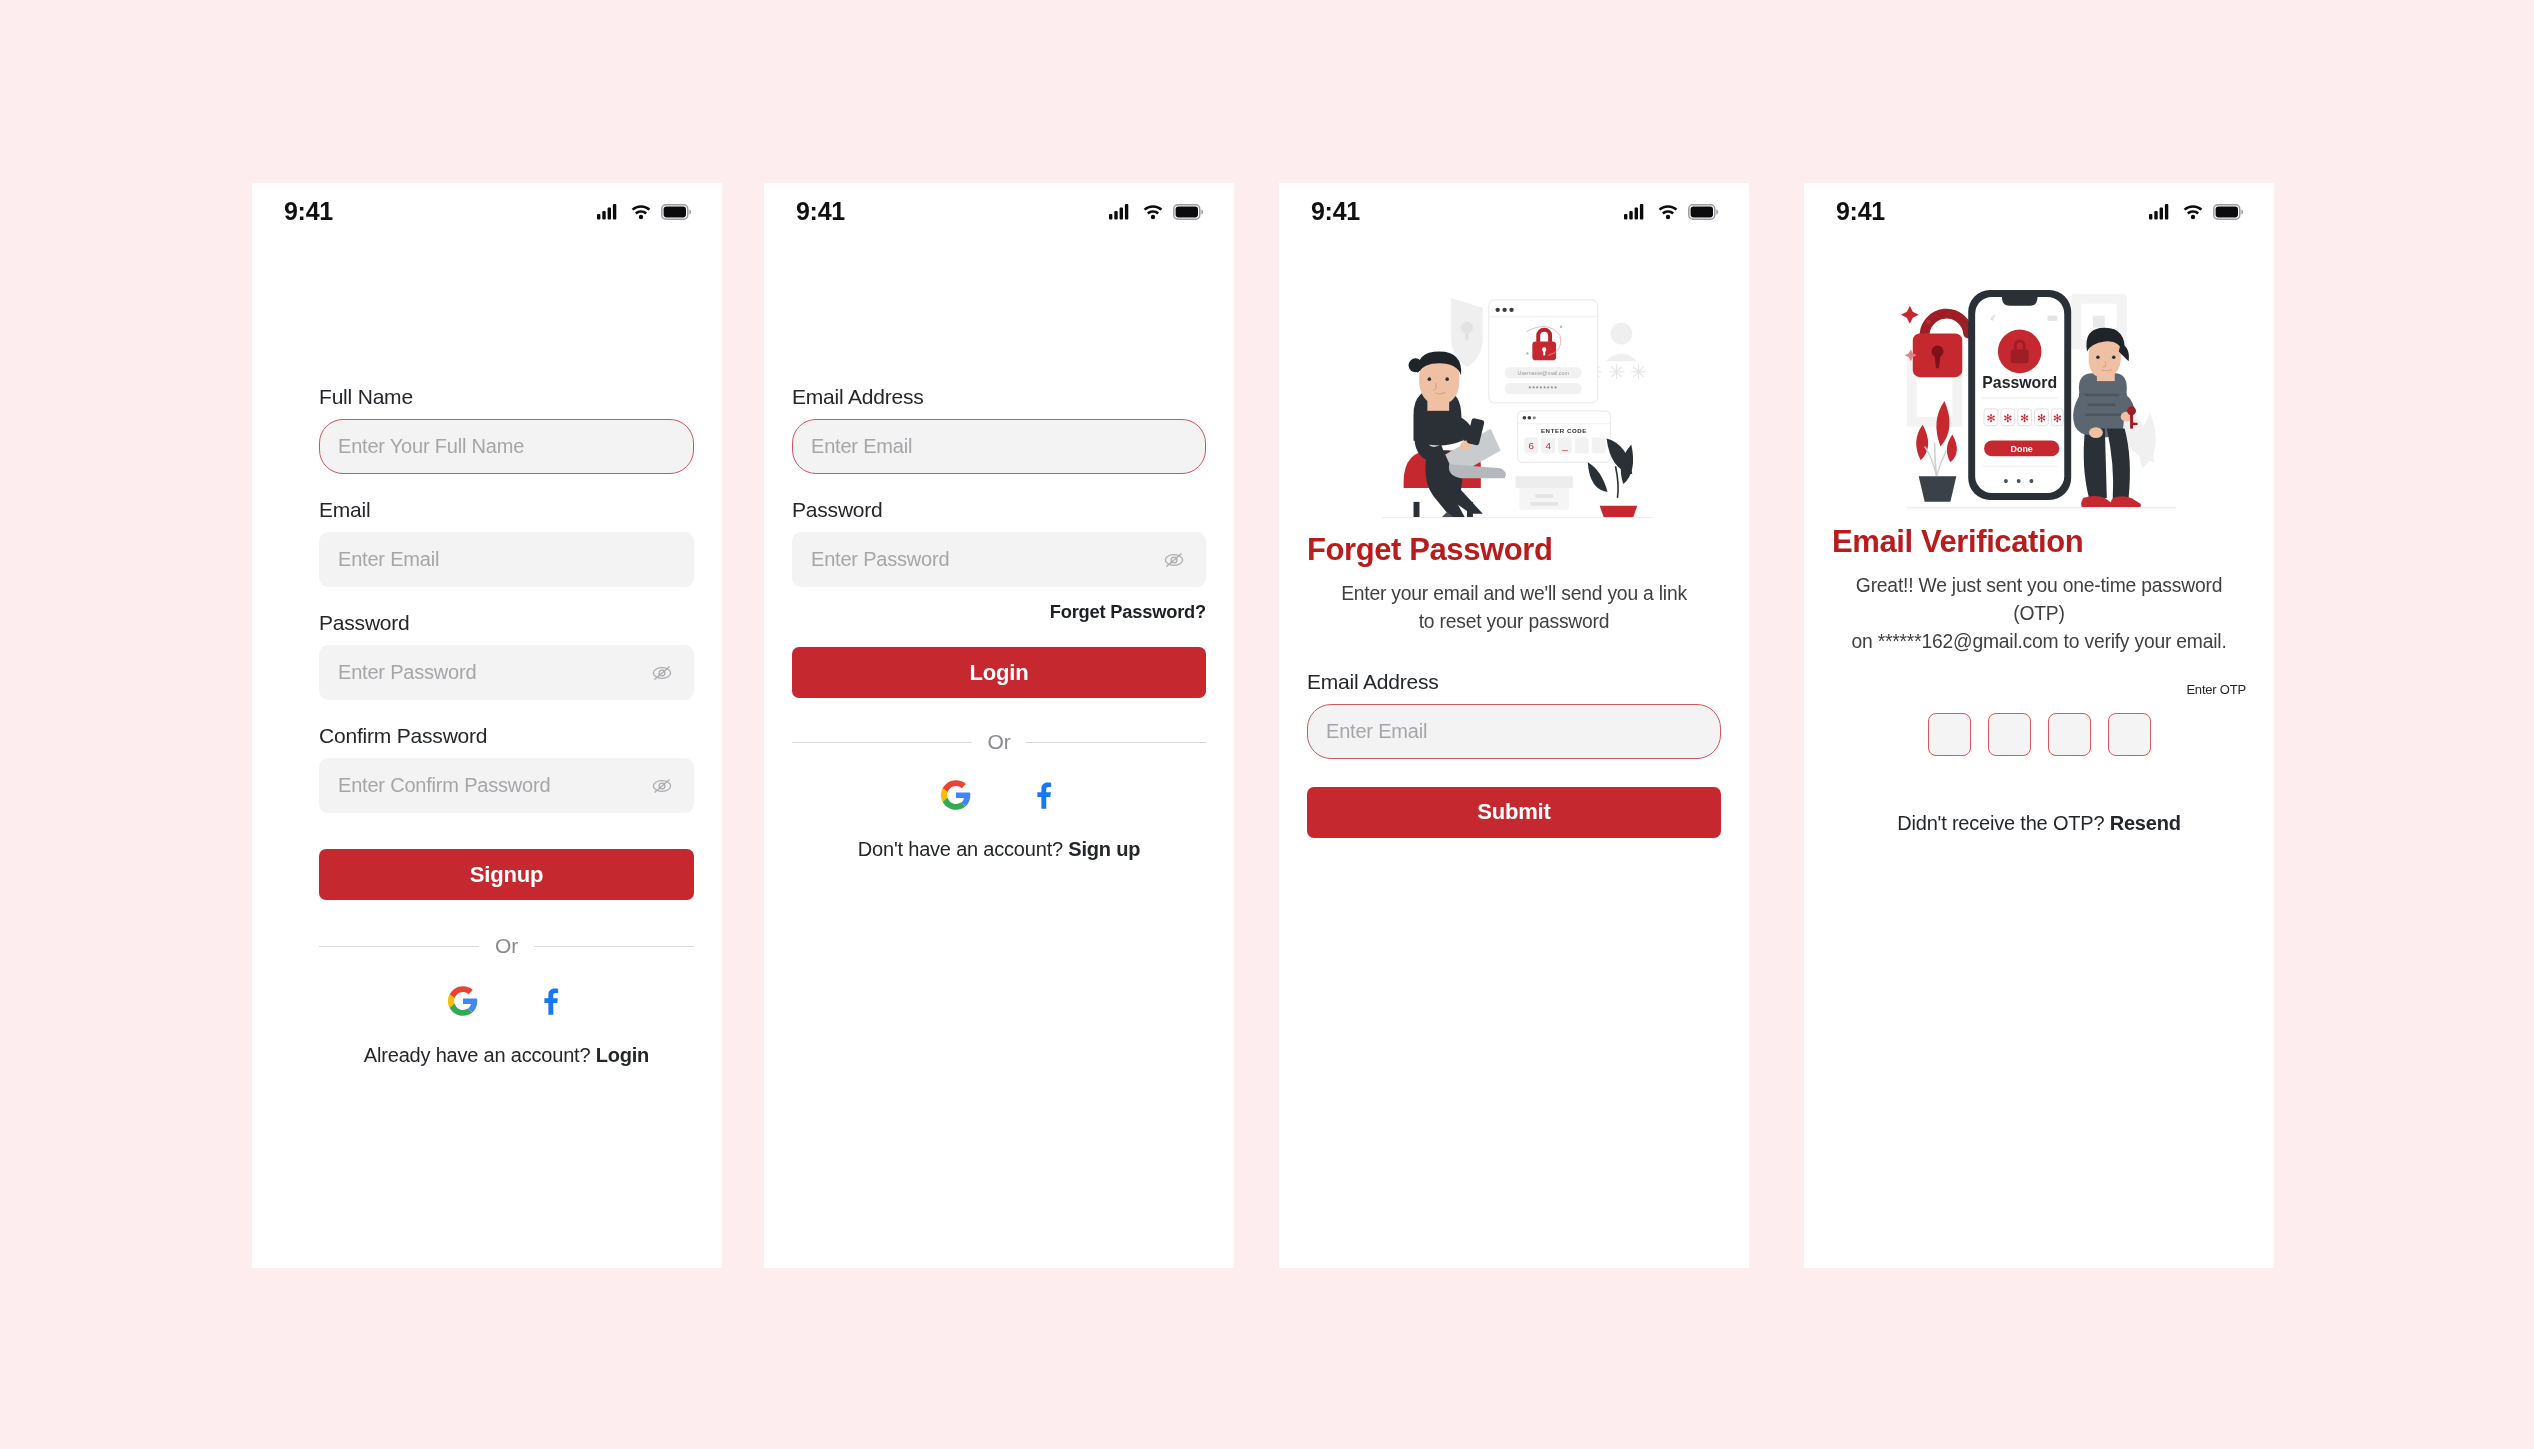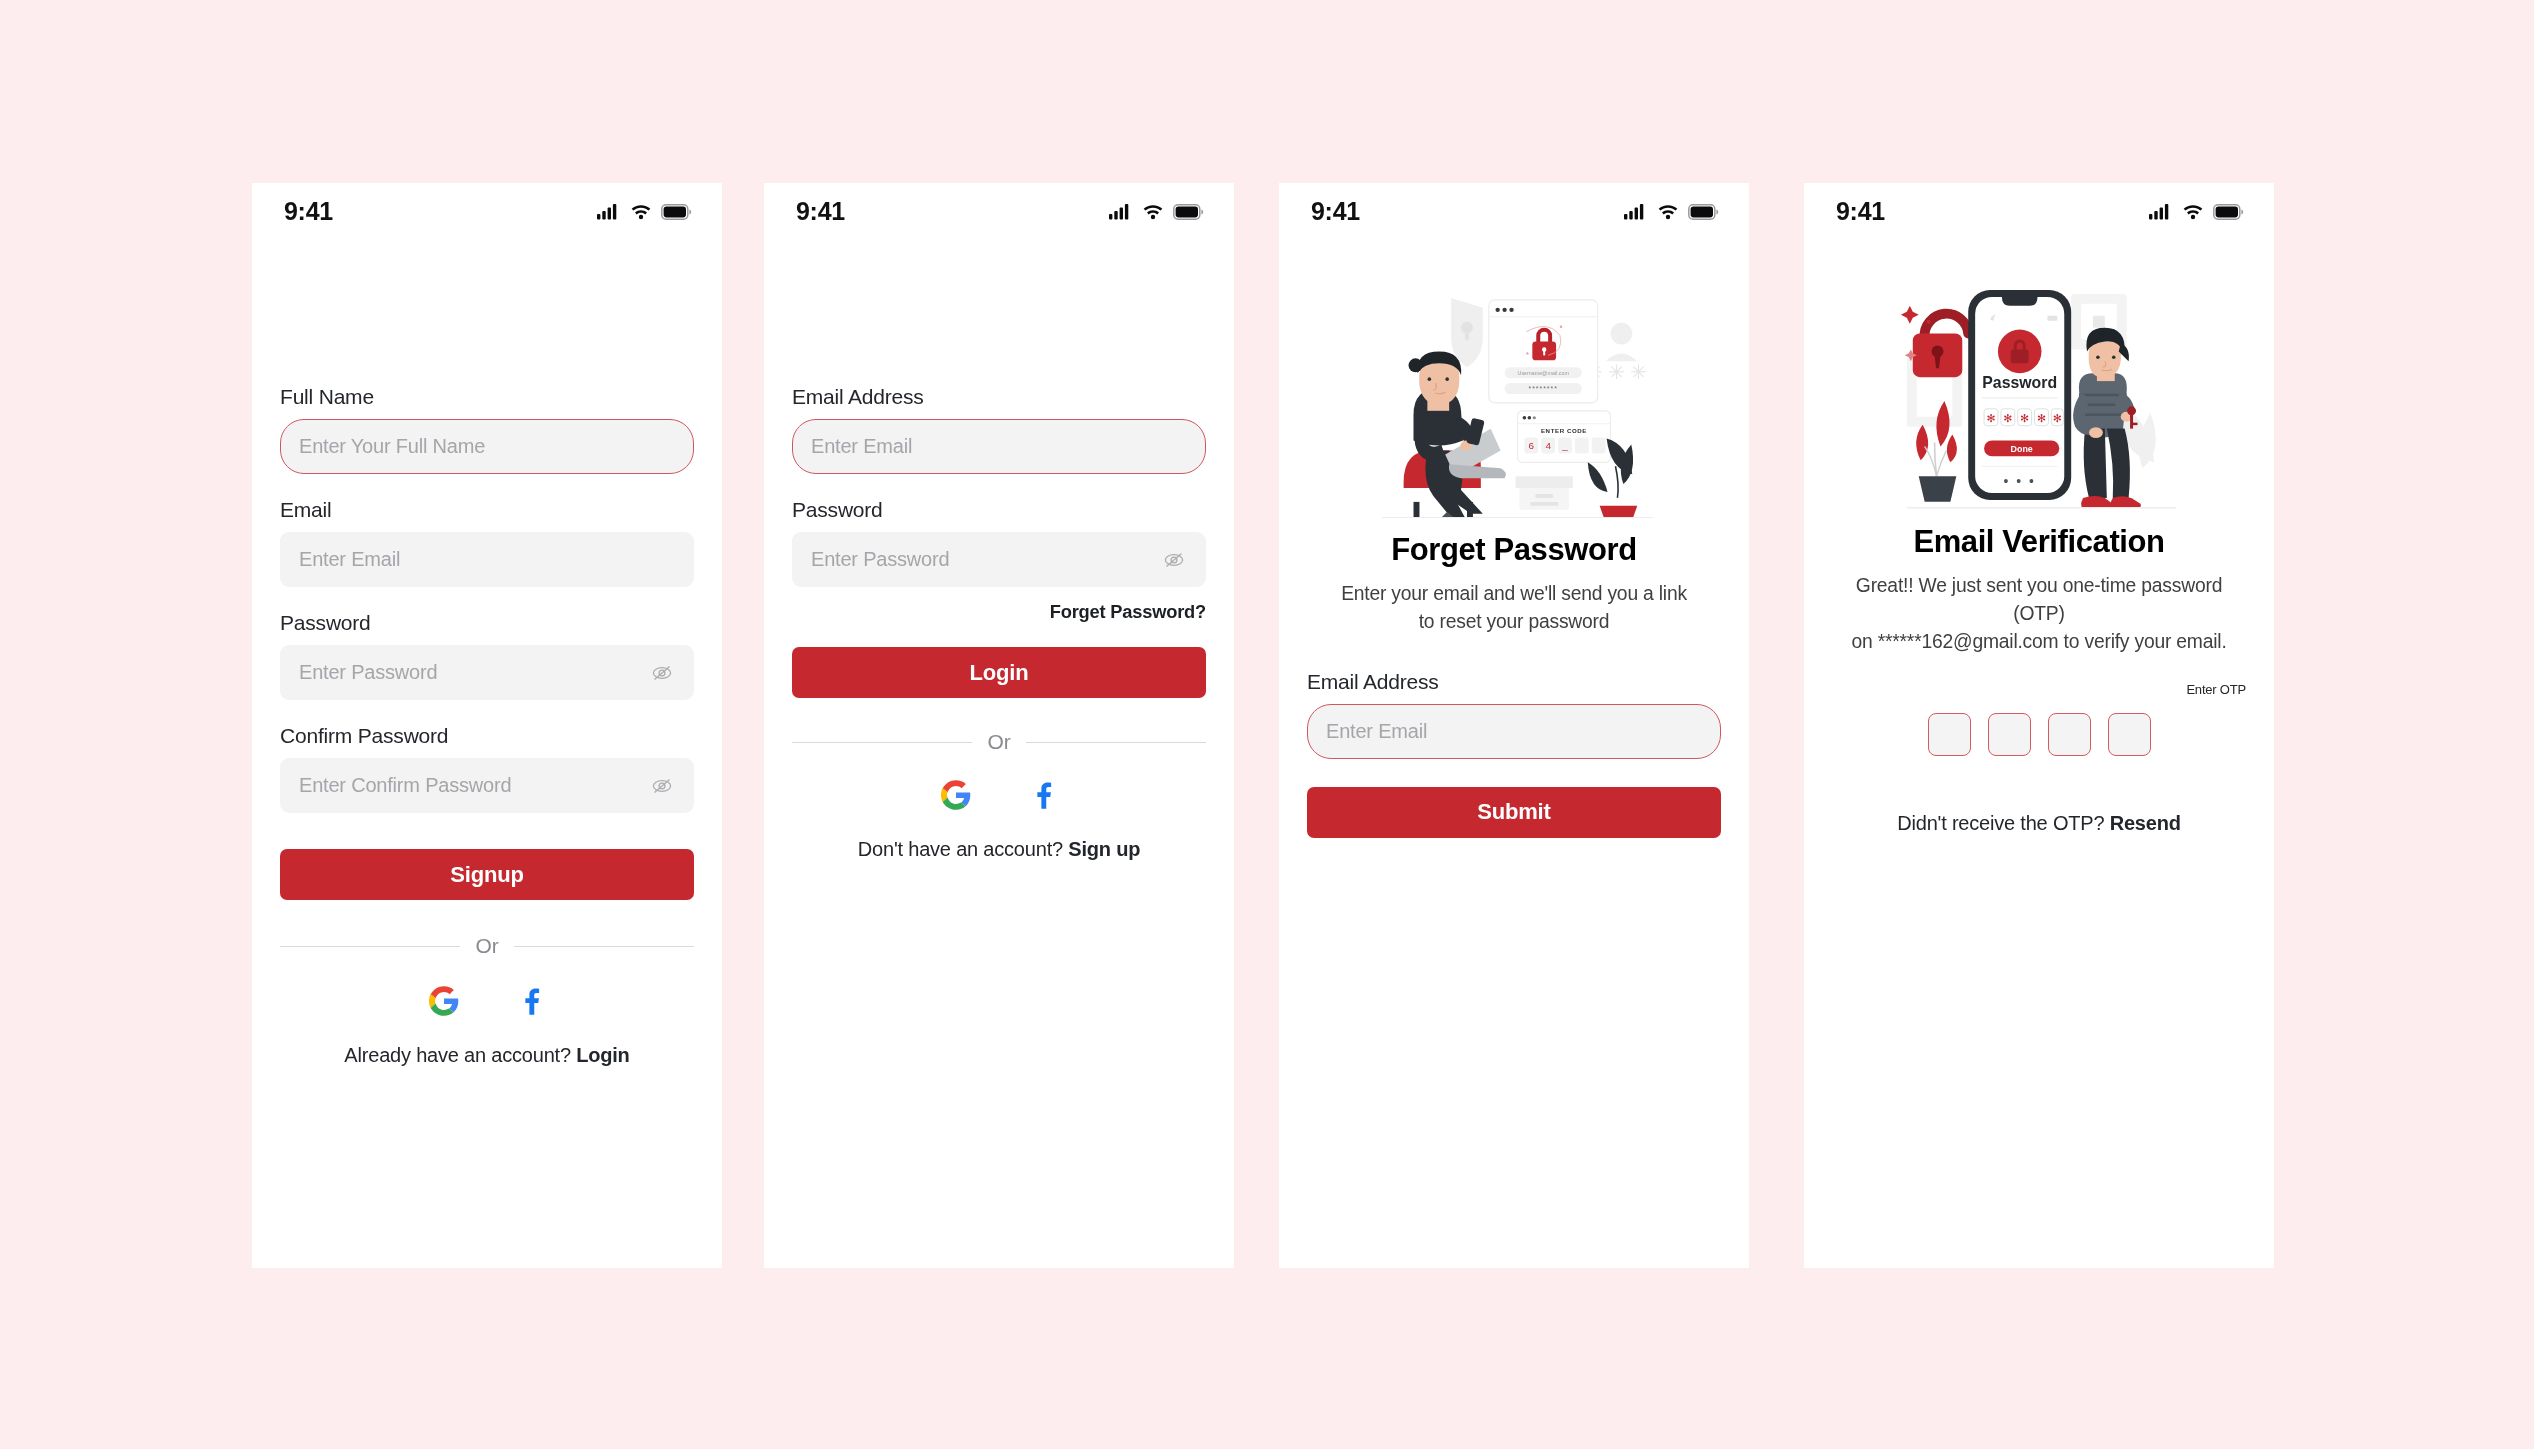--- a/index.html
+++ b/index.html
@@ -136,24 +136,24 @@
 
   
   .illo-wrap {
     width: 100%;
     display: flex;
     justify-content: center;
     align-items: flex-end;
   }
 
   .title-big {
-    text-align: center;
+    text-align: left;
     font-size: 31px;
     font-weight: bold;
-    color: #000000;
+    color: #b91c1c;
     letter-spacing: -0.4px;
   }
   .subtitle {
     text-align: center;
     font-size: 19.3px;
     color: #404040;
     line-height: 1.45;
     letter-spacing: -0.2px;
   }
 
@@ -203,21 +203,21 @@
         <span>
           <svg width="31" height="16" viewBox="0 0 31 16">
               <rect x="0.8" y="0.8" width="26" height="14.4" rx="4.2" fill="none" stroke="#9A9AA0" stroke-width="1.5"></rect>
               <rect x="2.6" y="2.6" width="22.4" height="10.8" rx="2.8" fill="#0B0B0D"></rect>
               <path d="M28.4 5.5c1.3.4 1.8 1.3 1.8 2.5s-.5 2.1-1.8 2.5z" fill="#9A9AA0"></path>
             </svg>
         </span>
       </span>
     </div>
 
-    <div class="screen-body" style="margin-top:145px;">
+    <div class="screen-body" style="margin-top:145px;margin-left:39px;">
 
       <div>
         <div class="field-label">Full Name</div>
         <div class="input-box focused">
           <span class="input-ph">Enter Your Full Name</span>
         </div>
       </div>
       <div class="field-gap"></div>
 
       <div>

